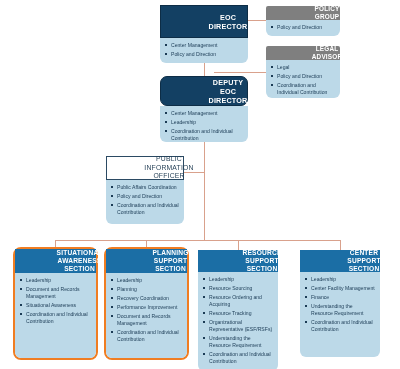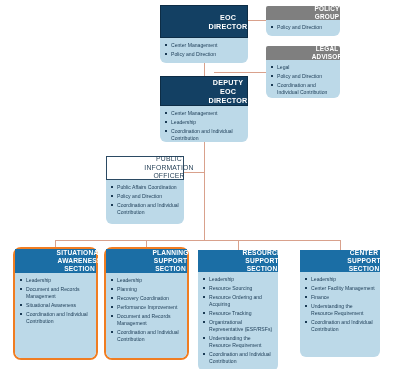--- a/index.html
+++ b/index.html
@@ -171,21 +171,21 @@
     <div class="body-panel" style="height:38px;">
       <ul class="bullets">
         <li>Legal</li>
         <li>Policy and Direction</li>
         <li>Coordination and Individual Contribution</li>
       </ul>
     </div>
   </div>
 
   <div class="node" style="left:160px; top:76px; width:88px;">
-    <div class="hdr hdr-navy" style="height:30px;">
+    <div class="hdr hdr-navy" style="height:30px;border-radius:7px;">
       <span>
         <span>DEPUTY EOC</span><br>
         <span>DIRECTOR</span>
       </span>
     </div>
     <div class="body-panel" style="height:36px;">
       <ul class="bullets">
         <li>Center Management</li>
         <li>Leadership</li>
         <li>Coordination and Individual Contribution</li>

